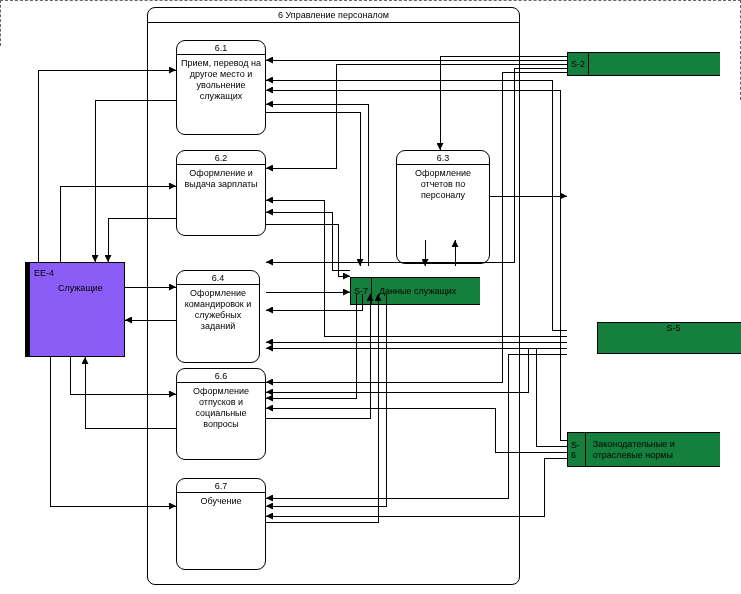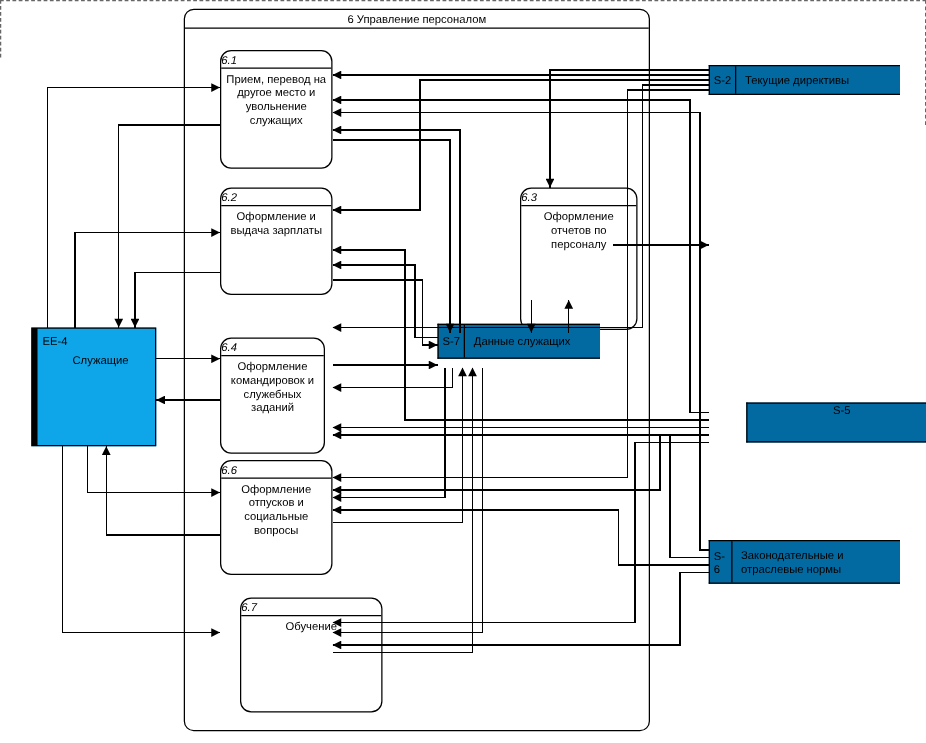--- a/index.html
+++ b/index.html
@@ -8,28 +8,28 @@
   *{box-sizing:border-box;}
 
   .dash-top{position:absolute;left:0;top:0;width:741px;height:0;border-top:1px dashed #666;}
   .dash-left{position:absolute;left:0;top:0;height:46px;width:0;border-left:1px dashed #666;}
   .dash-right{position:absolute;right:0;top:0;height:100px;width:0;border-right:1px dashed #666;}
 
   .frame{position:absolute;left:147px;top:7px;width:373px;height:578px;border:1px solid #000;border-radius:8px;background:transparent;}
   .frame-title{height:15px;line-height:15px;border-bottom:1px solid #000;text-align:center;font-size:9px;}
 
   .process{position:absolute;border:1px solid #000;border-radius:9px;background:#fff;z-index:2;}
-  .pnum{height:14px;line-height:14px;border-bottom:1px solid #000;font-size:9px;font-style:italic;}
+  .pnum{height:14px;line-height:14px;border-bottom:1px solid #000;text-align:center;font-size:9px;}
   .plabel{padding:3px 2px 0 2px;text-align:center;font-size:9px;line-height:11px;}
 
-  .entity{position:absolute;left:25px;top:262px;width:100px;height:95px;border:1px solid #000;border-left:5px solid #000;background:#0ea5e9;z-index:2;padding:5px 4px;}
+  .entity{position:absolute;left:25px;top:262px;width:100px;height:95px;border:1px solid #000;border-left:5px solid #000;background:#8b5cf6;z-index:2;padding:5px 4px;}
   .eid{font-size:9px;margin-bottom:5px;}
   .elabel{font-size:9px;margin-left:24px;}
 
-  .store{position:absolute;display:flex;align-items:stretch;border-top:1px solid #000;border-bottom:1px solid #000;border-left:1px solid #000;background:#0369a1;z-index:2;}
+  .store{position:absolute;display:flex;align-items:stretch;border-top:1px solid #000;border-bottom:1px solid #000;border-left:1px solid #000;background:#15803d;z-index:2;}
   .sid{display:flex;align-items:center;justify-content:center;border-right:1px solid #000;font-size:9px;padding:0 3px;}
   .slabel{display:flex;align-items:center;padding-left:7px;font-size:9px;line-height:11px;}
 
   #edges{position:absolute;left:0;top:0;width:741px;height:594px;z-index:3;pointer-events:none;}
 </style>
 </head>
 <body>
 
 <div class="page">
 
@@ -44,53 +44,52 @@
   <div class="process" style="left:176px;top:40px;width:90px;height:95px;">
     <div class="pnum">6.1</div>
     <div class="plabel">Прием, перевод на другое место и увольнение служащих</div>
   </div>
 
   <div class="process" style="left:176px;top:150px;width:90px;height:86px;">
     <div class="pnum">6.2</div>
     <div class="plabel">Оформление и выдача зарплаты</div>
   </div>
 
-  <div class="process" style="left:416px;top:150px;width:94px;height:114px;">
+  <div class="process" style="left:396px;top:150px;width:94px;height:114px;">
     <div class="pnum">6.3</div>
     <div class="plabel">Оформление отчетов по персоналу</div>
   </div>
 
   <div class="process" style="left:176px;top:270px;width:84px;height:93px;">
     <div class="pnum">6.4</div>
     <div class="plabel">Оформление командировок и служебных заданий</div>
   </div>
 
   <div class="process" style="left:176px;top:368px;width:90px;height:92px;">
     <div class="pnum">6.6</div>
     <div class="plabel">Оформление отпусков и социальные вопросы</div>
   </div>
 
-  <div class="process" style="left:176px;top:478px;width:114px;height:92px;margin-left:16px;">
+  <div class="process" style="left:176px;top:478px;width:90px;height:92px;">
     <div class="pnum">6.7</div>
     <div class="plabel">Обучение</div>
   </div>
 
   <div class="entity">
     <div class="eid">EE-4</div>
     <div class="elabel">Служащие</div>
   </div>
 
-  <div class="store" style="left:350px;top:259px;width:130px;height:28px;">
+  <div class="store" style="left:350px;top:277px;width:130px;height:28px;">
     <div class="sid">S-7</div>
     <div class="slabel">Данные служащих</div>
   </div>
 
   <div class="store" style="left:567px;top:52px;width:153px;height:24px;">
     <div class="sid">S-2</div>
-    <div class="slabel">Текущие директивы</div>
   </div>
 
 
   <div class="store" style="left:597px;top:322px;width:153px;height:32px;flex-direction:column;">
     <div class="sid">S-5</div>
   </div>
 
   <div class="store" style="left:567px;top:432px;width:153px;height:35px;">
     <div class="sid">S-6</div>
     <div class="slabel">Законодательные и отраслевые нормы</div>

